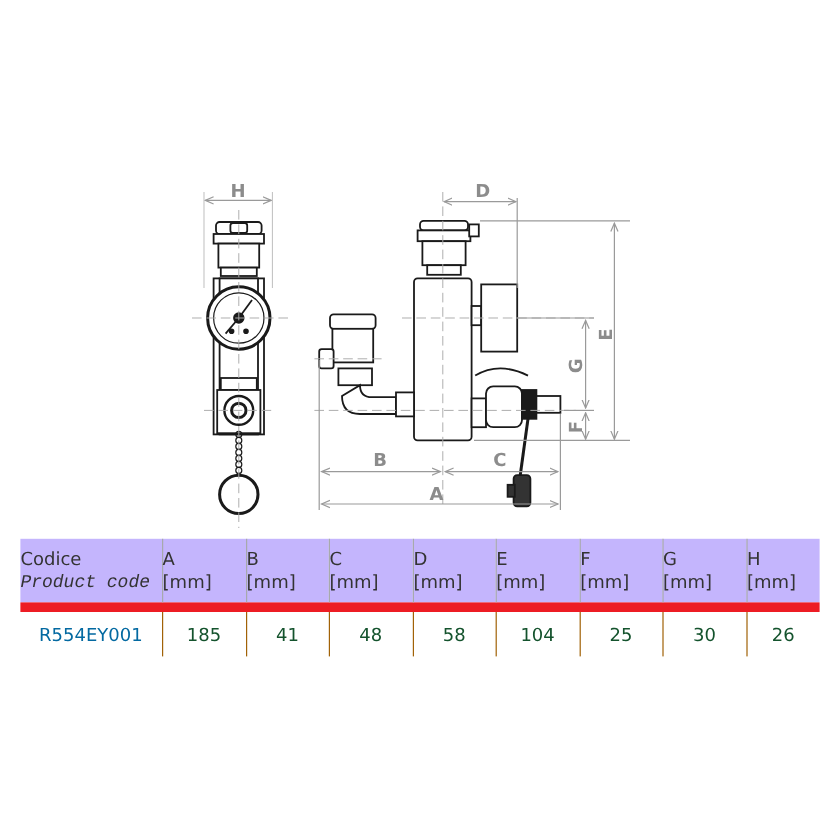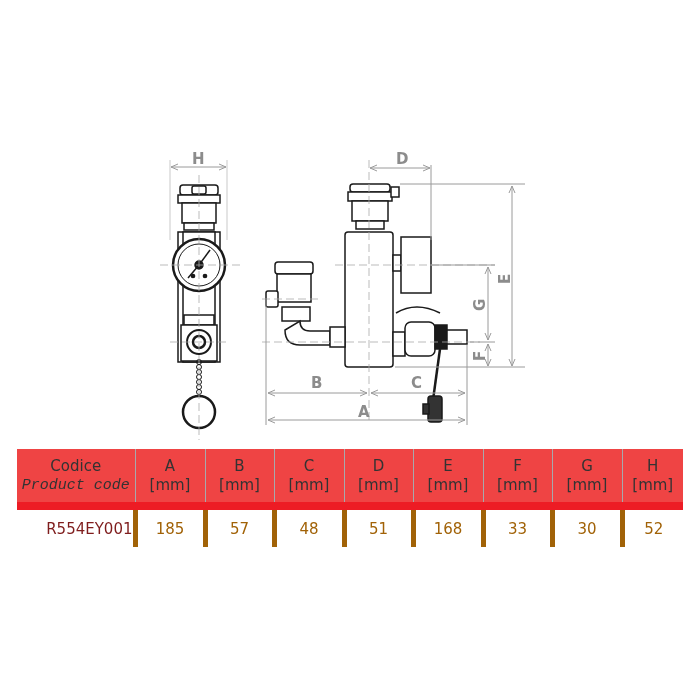--- a/index.html
+++ b/index.html
@@ -1,23 +1,23 @@
 <!DOCTYPE html>
 <html><head>
 <meta charset="utf-8">
 <style>
   html, body { margin:0; padding:0; background:#ffffff; }
   body { width:700px; height:700px; position:relative; overflow:hidden; font-family:"DejaVu Sans", sans-serif; }
   #drawing { position:absolute; left:0; top:0; width:700px; height:440px; }
   .dimlabel { font-family:"DejaVu Sans", sans-serif; font-weight:bold; font-size:15px; fill:#8c8c8c; }
   #spec-table { position:absolute; left:17px; top:449px; width:666px; border-collapse:collapse; table-layout:fixed; font-family:"DejaVu Sans", sans-serif; color:#333; }
-  #spec-table th { background:#ef4444; font-weight:normal; font-size:15px; line-height:19px; height:53px; padding:0; border-left:1px solid #a7a9ac; text-align:center; vertical-align:middle; }
+  #spec-table th { background:#c4b5fd; font-weight:normal; font-size:15px; line-height:19px; height:53px; padding:0; border-left:1px solid #a7a9ac; text-align:left; vertical-align:middle; }
   #spec-table th:first-child { border-left:none; }
-  #spec-table td { font-size:15px; height:37px; padding:0; border-left:5px solid #a16207; text-align:center; vertical-align:middle; color:#a16207; }
-  #spec-table td:first-child { border-left:none; color:#7f1d1d;text-align:right; }
+  #spec-table td { font-size:15px; height:37px; padding:0; border-left:1px solid #a16207; text-align:center; vertical-align:middle; color:#14532d; }
+  #spec-table td:first-child { border-left:none; color:#0369a1; }
   #spec-table tr.redbar td { height:8px; background:#ed1c24; border-left:none; padding:0; }
   .it { font-style:italic; display:block;font-family:Liberation Mono, monospace; }
   .ln { display:block; }
 </style>
 </head>
 <body>
 
 <svg id="drawing" viewBox="0 0 700 440" xmlns="http://www.w3.org/2000/svg">
   <defs>
     <marker id="arr" markerWidth="8" markerHeight="8" refX="7" refY="4" orient="auto-start-reverse">
@@ -199,22 +199,22 @@
         </th>
     </tr>
   </thead>
   <tbody>
     <tr class="redbar">
         <td colspan="9"></td>
       </tr>
     <tr>
       <td>R554EY001</td>
       <td>185</td>
-      <td>57</td>
+      <td>41</td>
       <td>48</td>
-      <td>51</td>
-      <td>168</td>
-      <td>33</td>
+      <td>58</td>
+      <td>104</td>
+      <td>25</td>
       <td>30</td>
-      <td>52</td>
+      <td>26</td>
     </tr>
   </tbody>
 </table>
 
 </body></html>

